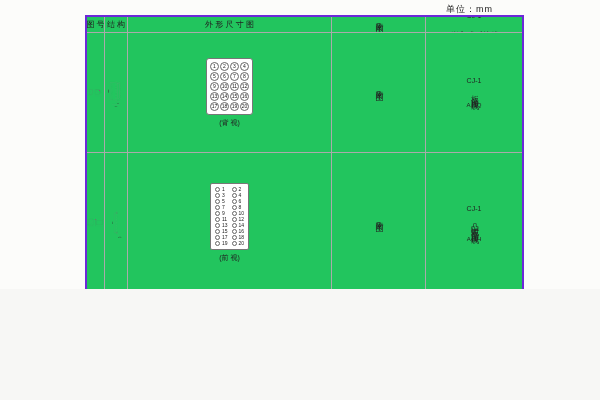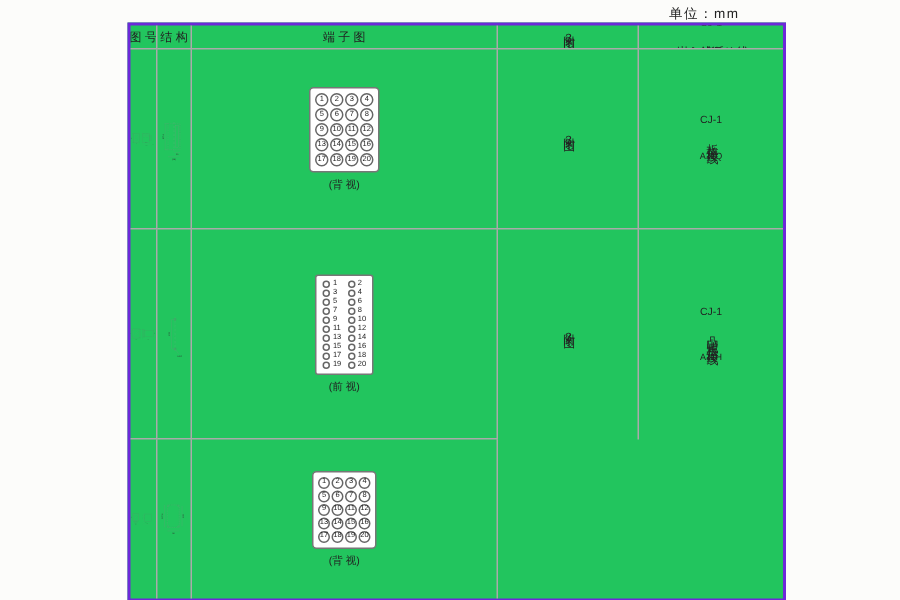--- a/index.html
+++ b/index.html
@@ -1,18 +1,18 @@
 <!DOCTYPE html>
 <html><head>
 <meta charset="utf-8">
 <style>
   *{box-sizing:border-box;margin:0;padding:0}
   html,body{width:600px;height:400px}
   body{background:#f7f7f5;font-family:"Liberation Sans",sans-serif;color:#333}
-  .page{position:relative;width:600px;height:400px;background:#fcfcfa;overflow:hidden}
+  .page{position:relative;width:600px;height:289px;background:#fcfcfa;overflow:hidden}
   .unit{position:absolute;top:3px;left:446px;font-size:9px;color:#222;letter-spacing:1px}
   .tbl{position:absolute;left:85px;top:15px;display:grid;
        grid-template-columns:18px 23px 204px 94px 96px;
        grid-template-rows:16px 120px 140px 106px;
        border:2px solid #6d28d9;background:#22c55e}
   .cell{border-right:1px solid #aaa;border-bottom:1px solid #aaa;display:flex;
         align-items:center;justify-content:center;overflow:hidden;position:relative}
   .cell:nth-child(5n){border-right:none}
   .cell:nth-last-child(-n+5){border-bottom:none}
   .head{font-size:8px;color:#222;white-space:nowrap}
@@ -42,21 +42,21 @@
 </head>
 <body>
 
 <div class="page">
   <div class="unit">单位：mm</div>
 
   <div class="tbl">
 
     <div class="cell head">图 号</div>
     <div class="cell head">结 构</div>
-    <div class="cell head">端 子 图</div>
+    <div class="cell head">外 形 尺 寸 图</div>
 
     <div class="cell">
       <span class="vchars">附图3</span>
     </div>
 
     <div class="cell struct">
       <span class="model">CJ-1</span>
       <span class="vchars">嵌入式后接线</span>
       <span class="code">A11K</span>
     </div>

